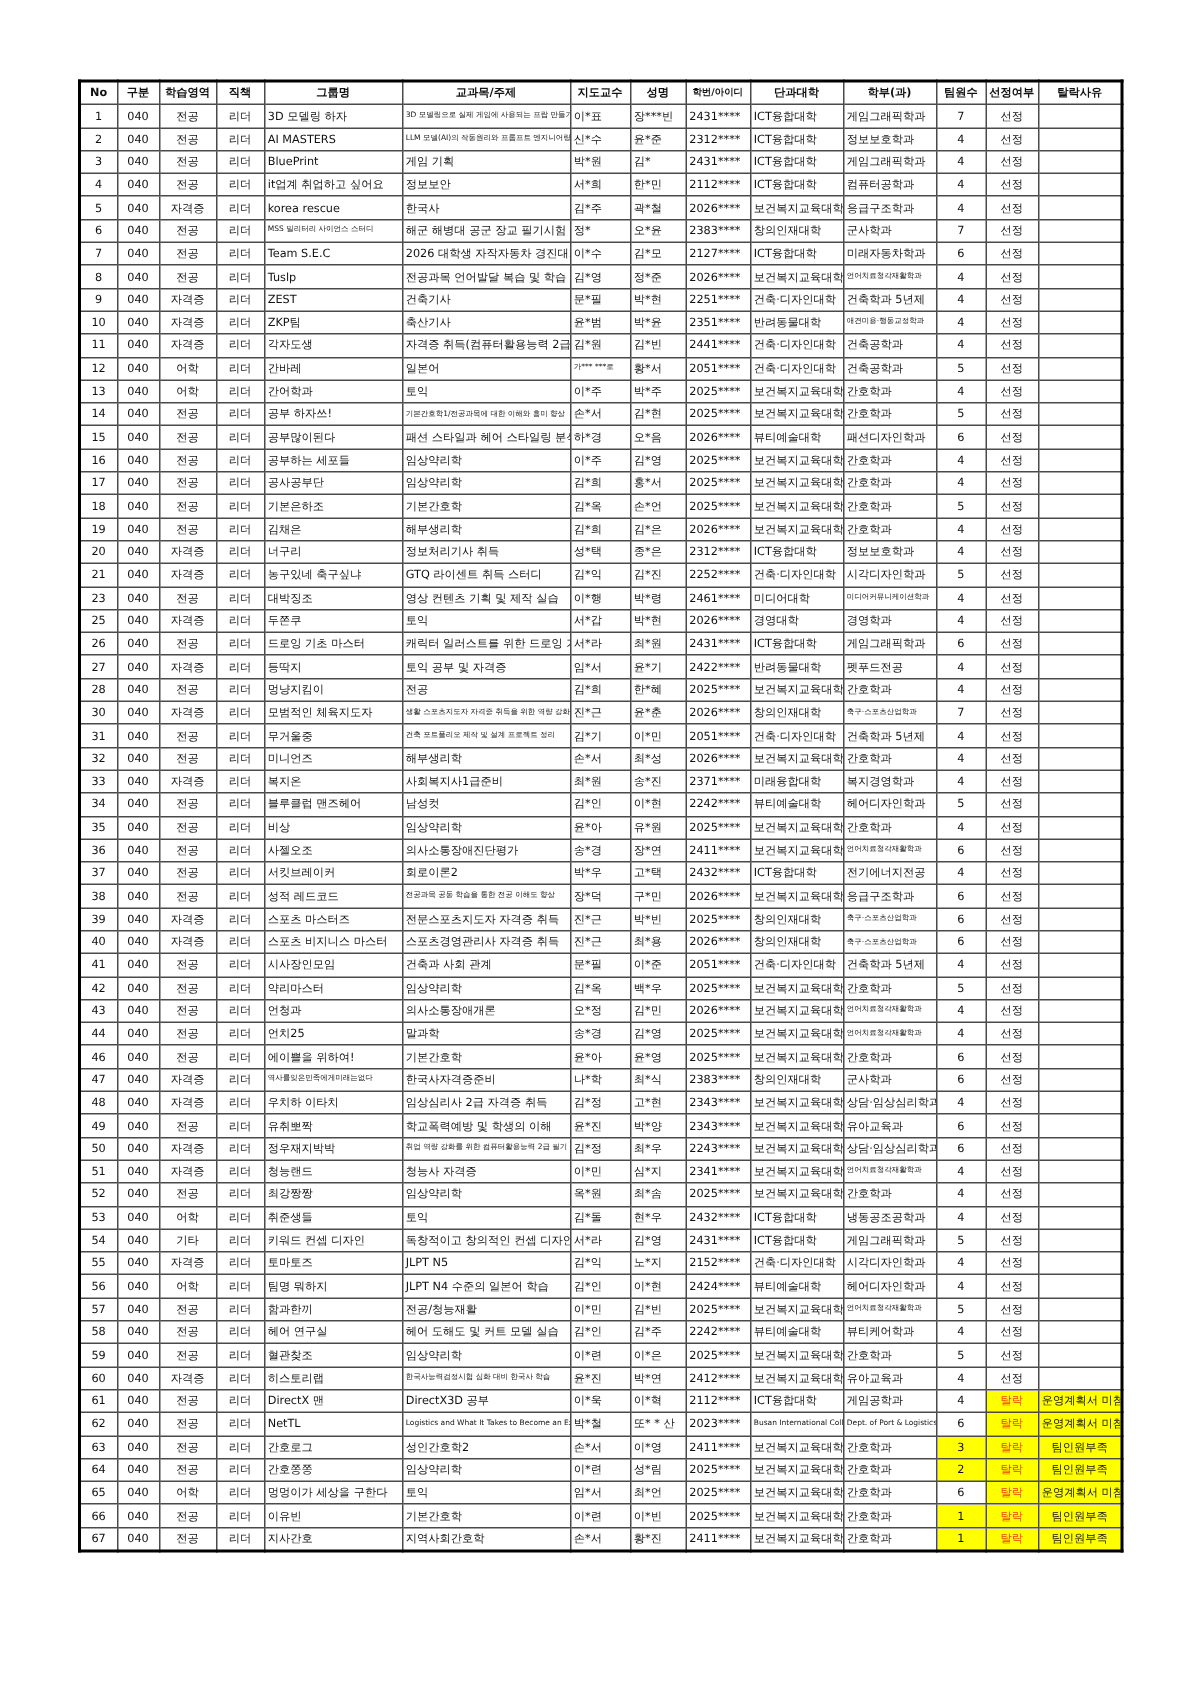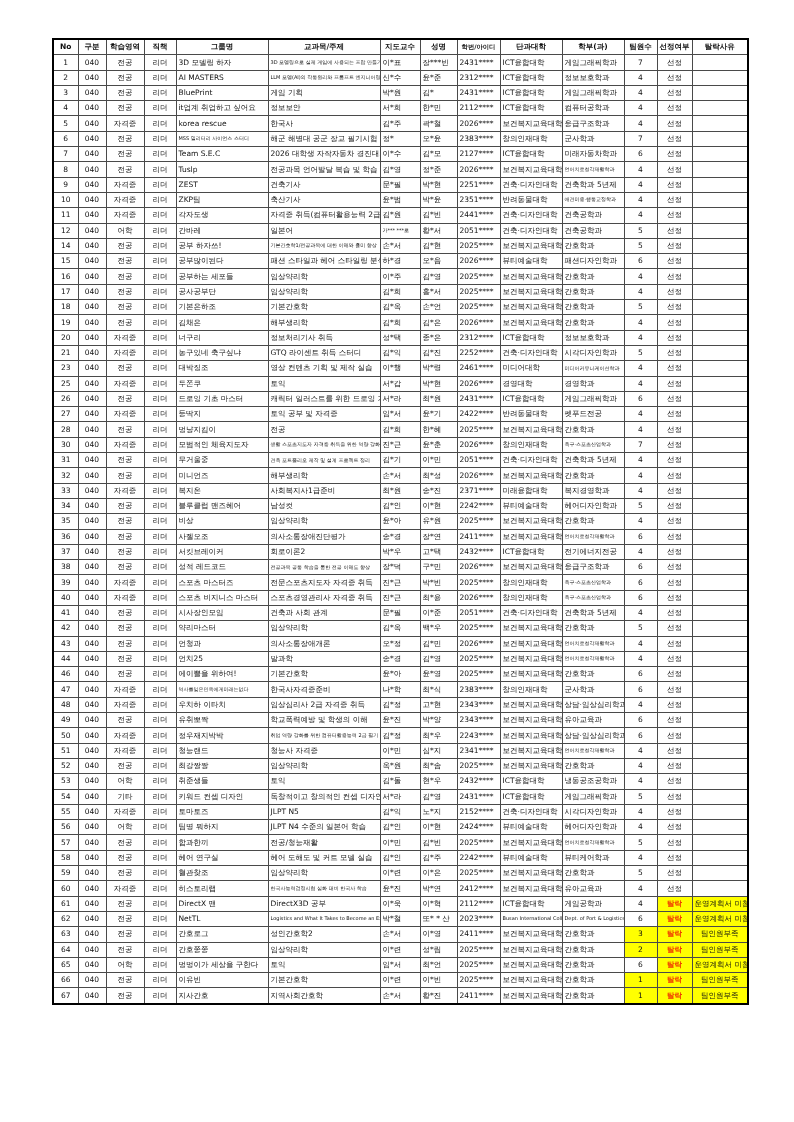--- a/index.html
+++ b/index.html
@@ -3,37 +3,37 @@
 <meta charset="utf-8">
 <style>
   html,body { margin:0; padding:0; }
   body {
     width:794px; height:1122px; background:#ffffff;
     font-family:"DejaVu Sans","Liberation Sans",sans-serif;
     color:#111;
   }
   table.roster {
     border-collapse:collapse; table-layout:fixed;
-    width:690px; margin:38px 0 0 52px;
+    width:690px; margin:53px 0 0 52px;
     border:2px solid #000;
   }
   th, td {
     border:1px solid #4a4a4a;
     height:14.3px; line-height:1.05;
     padding:0 2px;
     font-size:7.5px;
     text-align:center; vertical-align:middle;
     overflow:hidden; white-space:nowrap;
   }
   th { font-weight:bold; font-size:7.5px; background:#ffffff; }
   th.th-sm { font-size:6.3px; }
   td.al { text-align:left; }
   td.sm { font-size:5px; }
   td.hl { background:#ffff00; }
-  td.fail { color:#f03b00; font-weight:bold; }
+  td.fail { color:#f03b00; font-weight:normal; }
 </style>
 </head>
 <body>
 
 <table class="roster">
   <colgroup>
     <col style="width:25px">
       <col style="width:28px">
       <col style="width:38px">
       <col style="width:32px">
@@ -253,20 +253,36 @@
         <td class="al sm">가*** ***로</td>
         <td class="al">황*서</td>
         <td class="al">2051****</td>
         <td class="al">건축·디자인대학</td>
         <td class="al">건축공학과</td>
         <td>5</td>
         <td>선정</td>
         <td></td>
       </tr>
       <tr>
+        <td>13</td>
+        <td>040</td>
+        <td>어학</td>
+        <td>리더</td>
+        <td class="al">간어학과</td>
+        <td class="al">토익</td>
+        <td class="al">이*주</td>
+        <td class="al">박*주</td>
+        <td class="al">2025****</td>
+        <td class="al">보건복지교육대학</td>
+        <td class="al">간호학과</td>
+        <td>4</td>
+        <td>선정</td>
+        <td></td>
+      </tr>
+      <tr>
         <td>14</td>
         <td>040</td>
         <td>전공</td>
         <td>리더</td>
         <td class="al">공부 하자쓰!</td>
         <td class="al sm">기본간호학1/전공과목에 대한 이해와 흥미 향상</td>
         <td class="al">손*서</td>
         <td class="al">김*현</td>
         <td class="al">2025****</td>
         <td class="al">보건복지교육대학</td>

